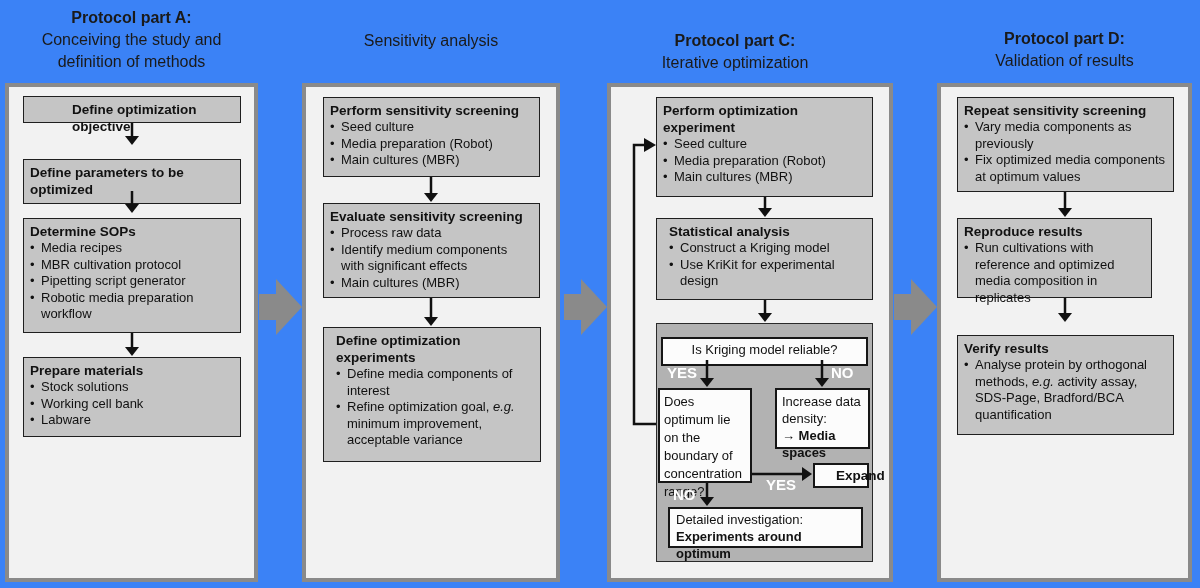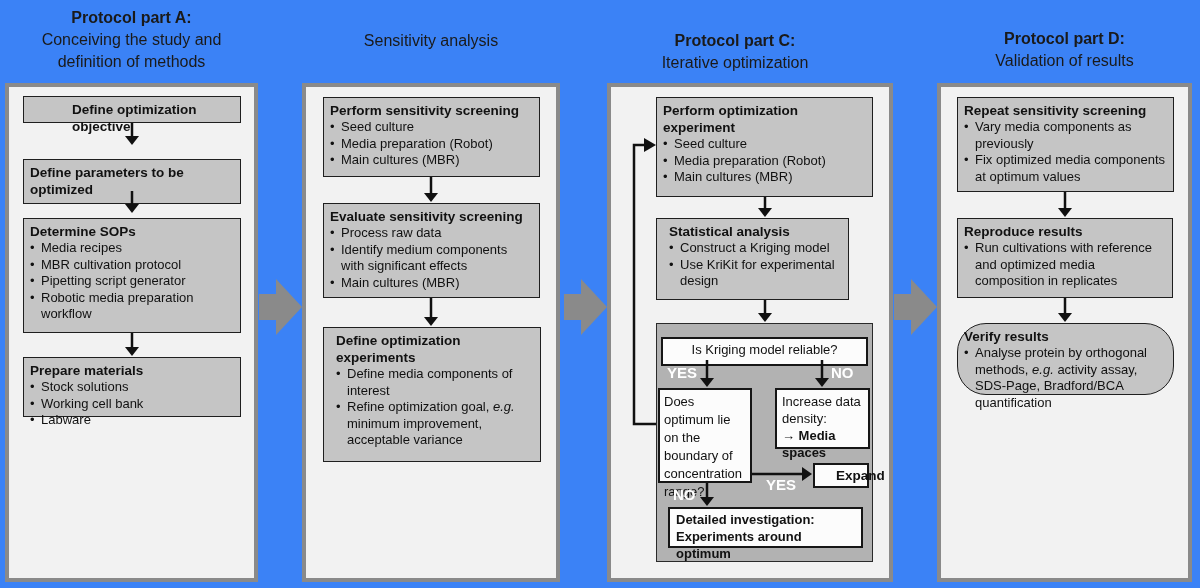--- a/index.html
+++ b/index.html
@@ -83,21 +83,21 @@
         <div class="bullet">
           <span class="m">•</span>
           <span class="t">Pipetting script generator</span>
         </div>
         <div class="bullet">
           <span class="m">•</span>
           <span class="t">Robotic media preparation workflow</span>
         </div>
       </div>
   </div>
-  <div class="box" style="left:23px; top:357px; width:218px; height:60px;">
+  <div class="box" style="left:23px; top:357px; width:218px; height:80px;">
     <div class="bt">Prepare materials</div>
     <div>
         <div class="bullet">
           <span class="m">•</span>
           <span class="t">Stock solutions</span>
         </div>
         <div class="bullet">
           <span class="m">•</span>
           <span class="t">Working cell bank</span>
         </div>
@@ -166,21 +166,21 @@
         <div class="bullet">
           <span class="m">•</span>
           <span class="t">Media preparation (Robot)</span>
         </div>
         <div class="bullet">
           <span class="m">•</span>
           <span class="t">Main cultures (MBR)</span>
         </div>
       </div>
   </div>
-  <div class="box" style="left:656px; top:218px; width:193px; height:82px;padding-left:12px;">
+  <div class="box" style="left:656px; top:218px; width:217px; height:82px;padding-left:12px;">
     <div class="bt">Statistical analysis</div>
     <div>
         <div class="bullet">
           <span class="m">•</span>
           <span class="t">Construct a Kriging model</span>
         </div>
         <div class="bullet">
           <span class="m">•</span>
           <span class="t">Use KriKit for experimental design</span>
         </div>
@@ -192,48 +192,48 @@
   <div class="lbl" style="left:667px; top:365px;">YES</div>
   <div class="lbl" style="left:831px; top:365px;">NO</div>
   <div class="wbox" style="left:658px; top:388px; width:94px; height:95px; line-height:18px; padding:3px 4px;">Does optimum lie on the boundary of concentration range?</div>
   <div class="wbox" style="left:775px; top:388px; width:95px; height:61px; padding:3px 5px;">
       <div>Increase data density:</div>
       <div><b>→ Media spaces</b></div>
     </div>
   <div class="lbl" style="left:766px; top:477px;">YES</div>
   <div class="lbl" style="left:673px; top:487px;">NO</div>
   <div class="wbox center" style="left:813px; top:463px; width:56px; height:25px; font-weight:bold; font-size:13.5px;padding-left:21px;">Expand</div>
-  <div class="wbox" style="left:668px; top:507px; width:195px; height:41px; padding:2px 6px;font-weight:bold;">
+  <div class="wbox" style="left:668px; top:507px; width:195px; height:41px; padding:2px 6px;">
       <div>Detailed investigation:</div>
       <div><b>Experiments around optimum</b></div>
     </div>
 
   <div class="box" style="left:957px; top:97px; width:217px; height:95px;">
     <div class="bt">Repeat sensitivity screening</div>
     <div>
         <div class="bullet">
           <span class="m">•</span>
           <span class="t">Vary media components as previously</span>
         </div>
         <div class="bullet">
           <span class="m">•</span>
           <span class="t">Fix optimized media components at optimum values</span>
         </div>
       </div>
   </div>
-  <div class="box" style="left:957px; top:218px; width:216px; height:80px;">
+  <div class="box" style="left:957px; top:218px; width:195px; height:80px;">
     <div class="bt">Reproduce results</div>
     <div>
         <div class="bullet">
           <span class="m">•</span>
           <span class="t">Run cultivations with reference and optimized media composition in replicates</span>
         </div>
       </div>
   </div>
-  <div class="box" style="left:957px; top:323px; width:217px; height:72px;border-radius:29px;">
+  <div class="box" style="left:957px; top:335px; width:217px; height:100px;">
     <div class="bt">Verify results</div>
     <div>
         <div class="bullet">
           <span class="m">•</span>
           <span class="t"><span>Analyse protein by orthogonal methods, </span><i>e.g.</i><span> activity assay, SDS-Page, Bradford/BCA quantification</span></span>
         </div>
       </div>
   </div>
 
   <svg class="conn varrow" style="left:124px; top:123px;" width="16" height="23">

